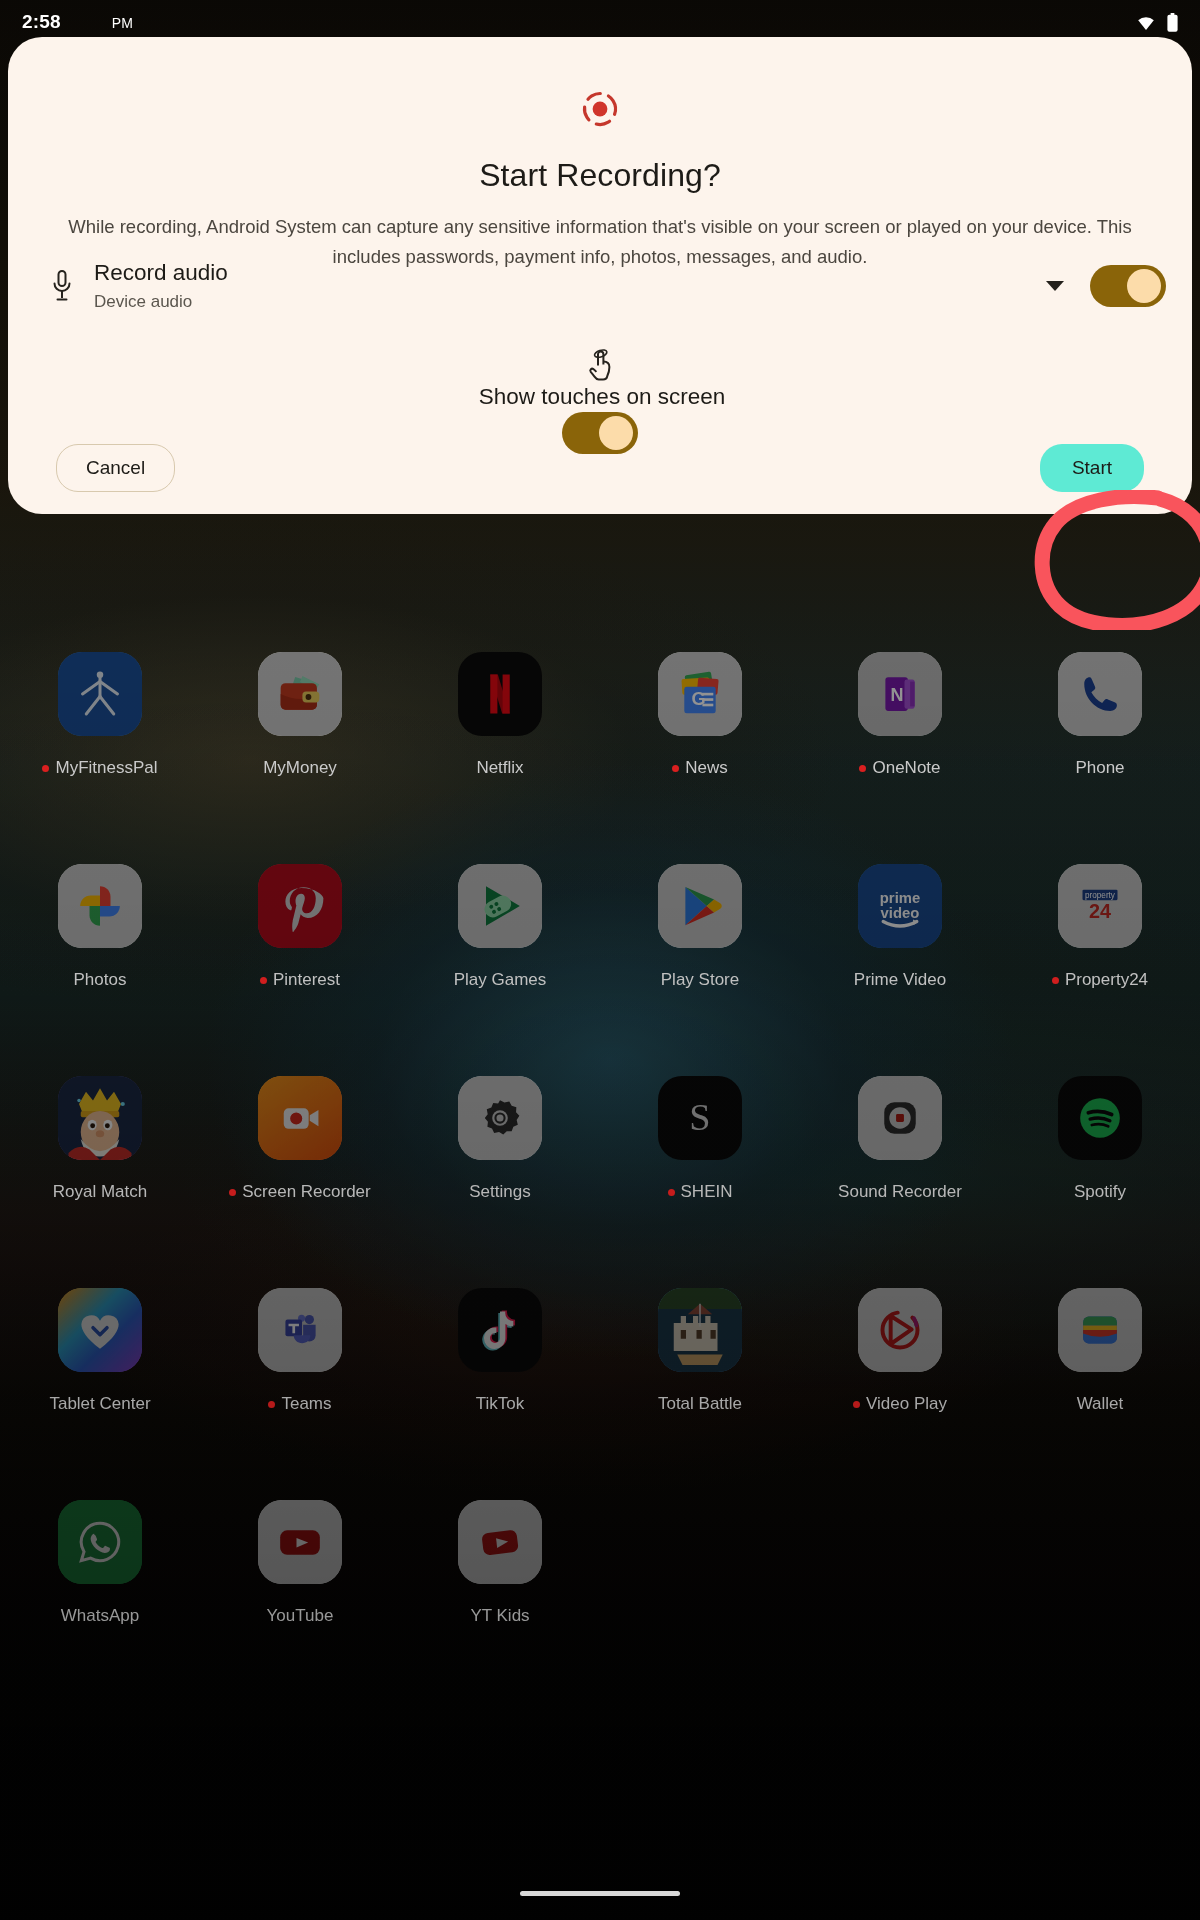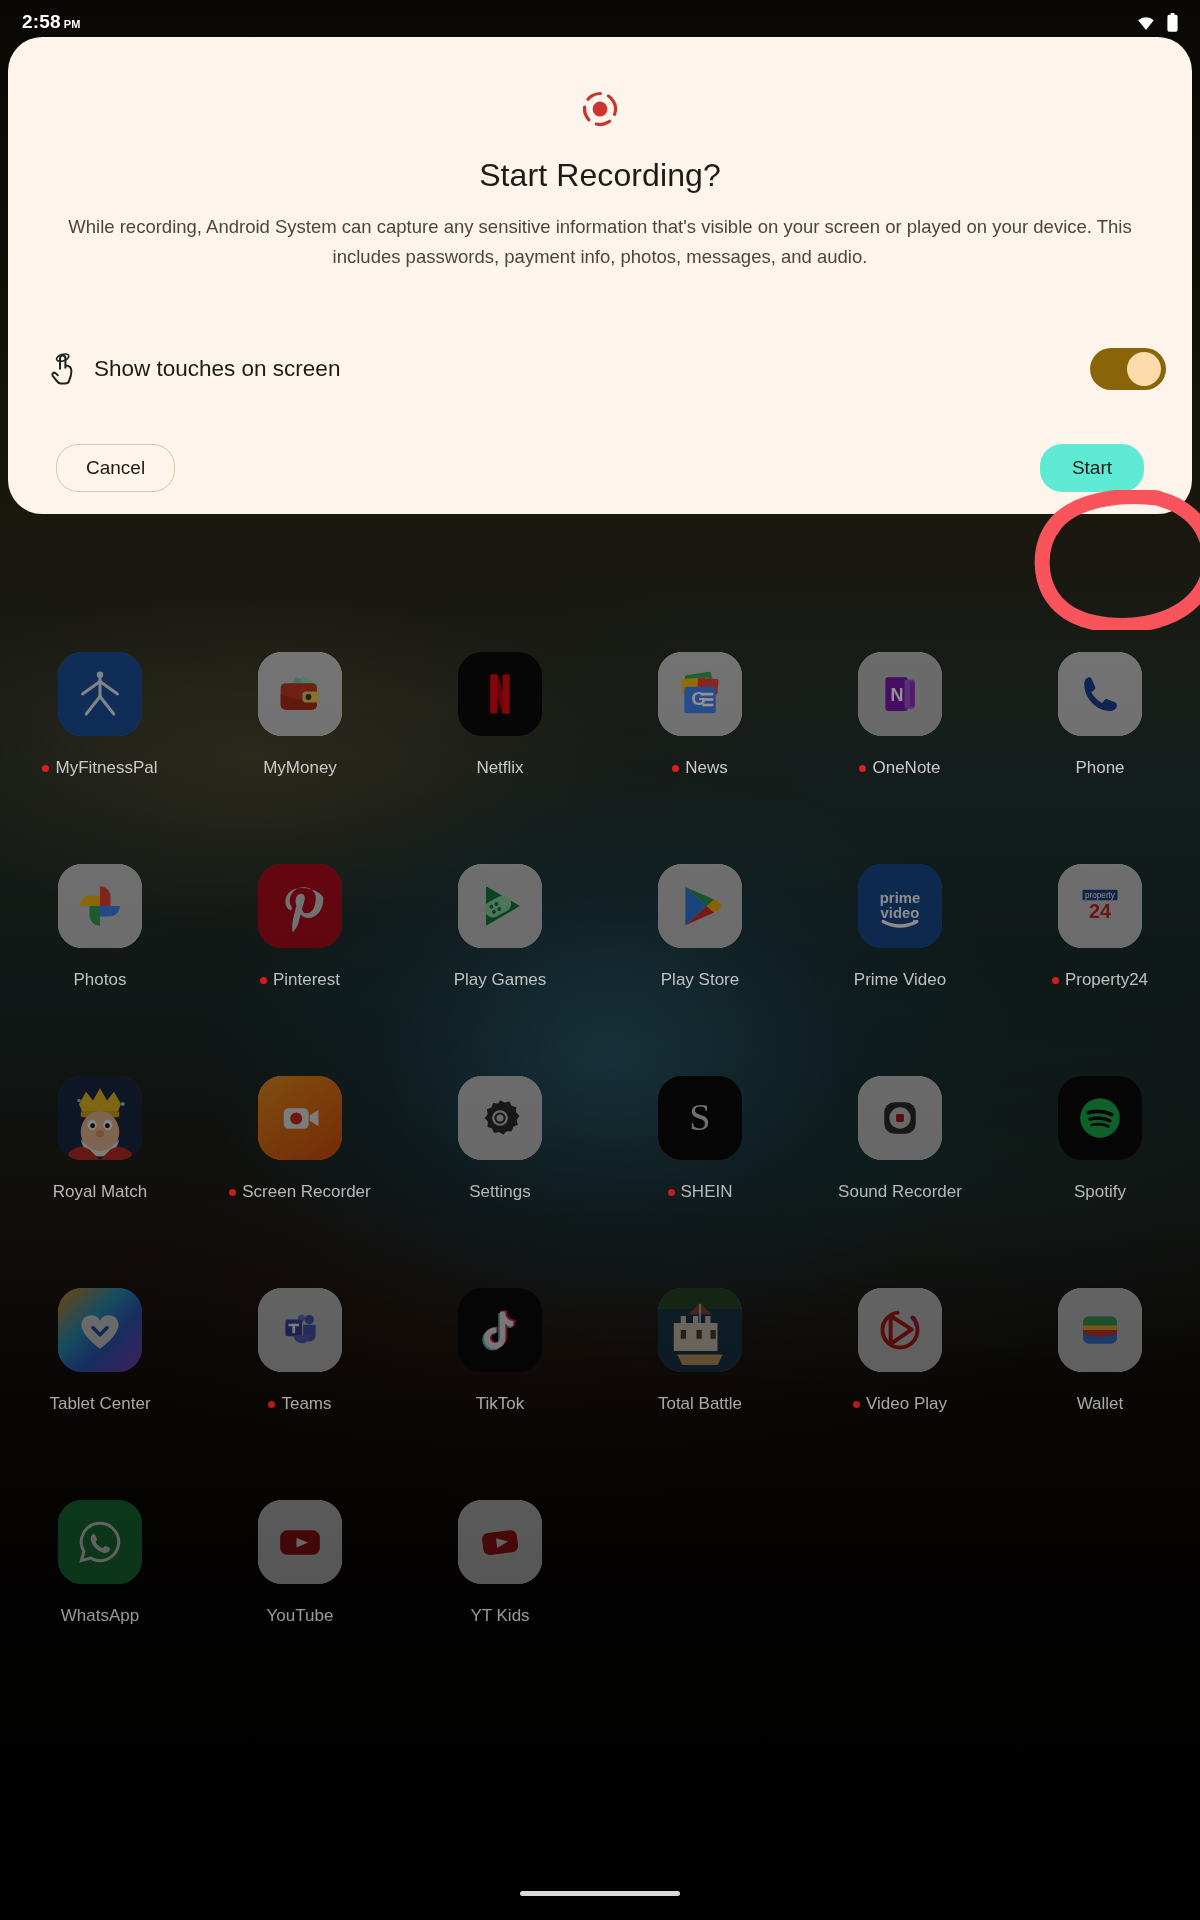--- a/index.html
+++ b/index.html
@@ -34,21 +34,21 @@
     background:linear-gradient(to bottom, rgba(0,0,0,.25) 0%, rgba(0,0,0,.05) 35%, rgba(0,0,0,.3) 70%, rgba(0,0,0,.6) 100%);
   }
 
   
   #statusbar{
     position:absolute; top:0; left:0; width:1200px; height:44px;
     display:flex; align-items:center; justify-content:space-between;
     padding:0 22px; z-index:6; color:#fff;
   }
   #clock{ font-size:19px; font-weight:700; letter-spacing:.2px; display:flex; align-items:baseline; gap:3px;}
-  #clock .ampm{ font-size:11px; font-weight:700; }
+  #clock .ampm{ font-size:14px; font-weight:400;margin-left:48px; }
   #sysicons{ display:flex; align-items:center; gap:11px; }
 
   
   #dialog{
     position:absolute; top:37px; left:8px;
     width:1184px; height:477px;
     background:#fdf4ec;
     border-radius:34px;
     z-index:5;
     overflow:visible;
@@ -58,21 +58,21 @@
     position:absolute; top:120px; width:100%; text-align:center;
     font-size:32px; color:#1d1b17; font-weight:400; letter-spacing:.1px;
   }
   #dlg-desc{
     position:absolute; top:175px; left:54px; width:1076px;
     text-align:center; font-size:18.5px; line-height:30px; color:#4b463f;
   }
 
   .opt-row{ position:absolute; left:26px; width:1132px; display:flex; align-items:center; }
   #row-audio{ top:215px; height:68px; }
-  #row-touch{ top:298px; height:68px; }
+  #row-touch{ top:311px; height:68px;flex-direction:column; }
   .opt-icon{ width:56px; display:flex; justify-content:center; align-items:center; color:#26231e; }
   .opt-text{ flex:1; padding-left:4px; }
   .opt-title{ font-size:22.5px; color:#1d1b17; line-height:30px; }
   .opt-sub{ font-size:17px; color:#5b564e; line-height:26px; margin-top:1px;}
   .caret{
     width:0;height:0;border-left:9px solid transparent;border-right:9px solid transparent;
     border-top:10px solid #24211c; margin-right:26px;
   }
   .switch{
     width:76px; height:42px; border-radius:21px; background:#8a6409;
@@ -145,20 +145,38 @@
   <div id="rec-icon-wrap">
     <svg width="40" height="40" viewBox="0 0 40 40">
       <circle cx="20" cy="20" r="15.5" fill="none" stroke="#c5372c" stroke-width="3.2" stroke-linecap="round" stroke-dasharray="14 8.5" transform="rotate(-32 20 20)"></circle>
       <circle cx="20" cy="20" r="7.4" fill="#d0352b"></circle>
     </svg>
   </div>
 
   <div id="dlg-desc">While recording, Android System can capture any sensitive information that's visible on your screen or played on your device. This includes passwords, payment info, photos, messages, and audio.</div>
   <div id="dlg-title">Start Recording?</div>
 
+  <div class="opt-row" id="row-audio">
+    <div class="opt-icon">
+      <svg width="24" height="34" viewBox="0 0 24 34">
+        <rect x="8.5" y="2" width="7" height="15" rx="3.5" fill="none" stroke="#26231e" stroke-width="2"></rect>
+        <path d="M4.5 14.5a7.5 7.5 0 0 0 15 0" fill="none" stroke="#26231e" stroke-width="2" stroke-linecap="round"></path>
+        <line x1="12" y1="22" x2="12" y2="29" stroke="#26231e" stroke-width="2"></line>
+        <line x1="7.5" y1="30.4" x2="16.5" y2="30.4" stroke="#26231e" stroke-width="2" stroke-linecap="round"></line>
+      </svg>
+    </div>
+    <div class="opt-text">
+      <div class="opt-title">Record audio</div>
+      <div class="opt-sub">Device audio</div>
+    </div>
+    <div class="caret"></div>
+    <div class="switch">
+      <div class="knob"></div>
+    </div>
+  </div>
 
   <div class="opt-row" id="row-touch">
     <div class="opt-icon">
       <svg width="26" height="34" viewBox="0 0 26 34">
         <path d="M11 17.5V6.3a2.7 2.7 0 0 1 5.4 0v10.2" fill="none" stroke="#26231e" stroke-width="2"></path>
         <path d="M16.4 13.4c3.4 0 6 1.6 6 5.6 0 4.6-2.1 9-2.1 9s-.6 3.5-4.2 3.5h-4.4c-2.6 0-3.4-1.8-4.8-3.7-1.1-1.5-3.2-4-3.2-4s-1-1.5.2-2.6c1.2-1.1 2.6-.2 3.5.7l2 2" fill="none" stroke="#26231e" stroke-width="2" stroke-linejoin="round"></path>
         <ellipse cx="13.7" cy="5.6" rx="6.4" ry="3.2" fill="none" stroke="#26231e" stroke-width="1.6" transform="rotate(-18 13.7 5.6)"></ellipse>
       </svg>
     </div>
     <div class="opt-text">

